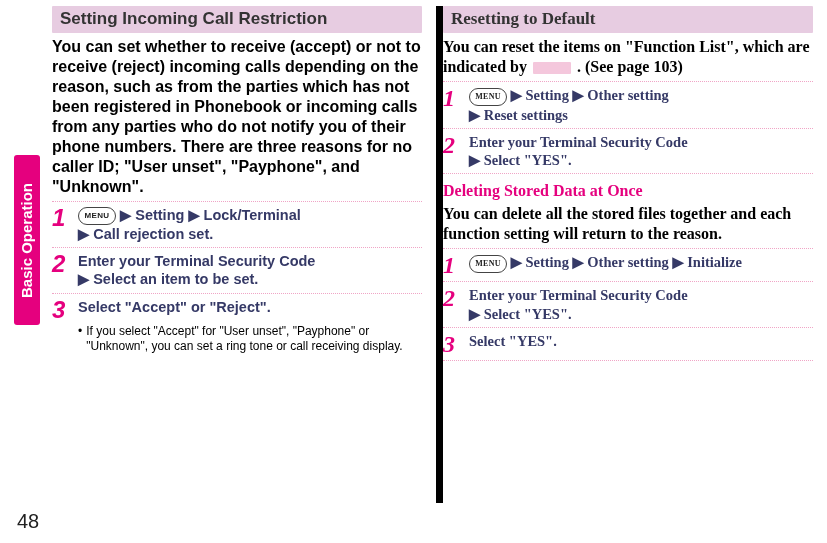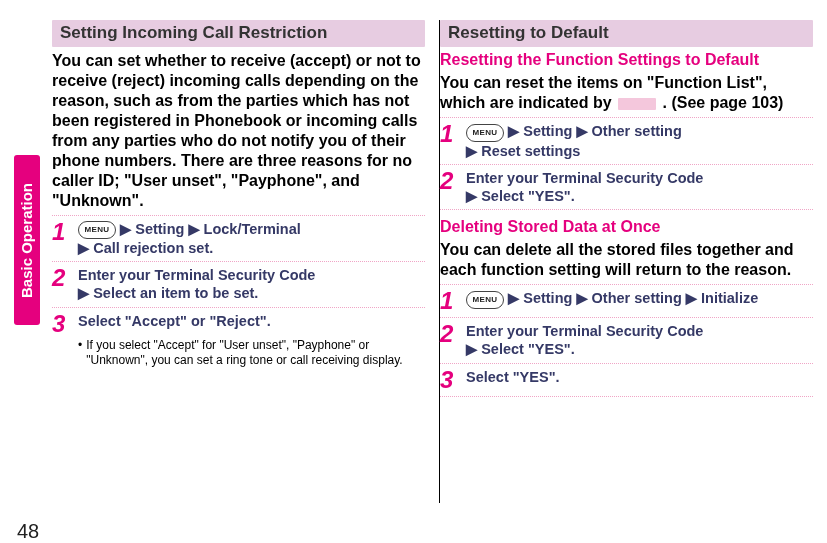--- a/index.html
+++ b/index.html
@@ -26,30 +26,30 @@
     border-radius:3px;
     display:flex;align-items:center;justify-content:center;
   }
   .sidebar span{
     transform:rotate(-90deg);
     transform-origin:center;
     color:#fff;font-weight:700;font-size:15px;white-space:nowrap;
   }
 
   .page-num{
-    position:absolute;left:17px;bottom:0;
+    position:absolute;left:17px;bottom:10px;
     font-size:20px;color:#222;
   }
 
   .cols{
     position:absolute;left:52px;top:6px;right:8px;bottom:40px;
-    display:flex;gap:8px;margin-top:14px;
+    display:flex;gap:8px;
   }
   .col{flex:1;min-width:0;padding-right:6px;}
-  .col + .col{border-left:1px solid #000000;}
+  .col + .col{border-left:7px solid #000000;font-family:Liberation Serif, serif;}
 
   .sec-header{
     background:var(--headerbg);
     color:#333;font-weight:700;
     font-size:17px;
     padding:3px 8px 4px 8px;
     border-radius:1px;
     margin-bottom:4px;
   }
   .sub-title{
@@ -138,21 +138,20 @@
     <ul class="step-note">
       <li>
           <span>If you select "Accept" for "User unset", "Payphone" or "Unknown", you can set a ring tone or call receiving display.</span>
         </li>
     </ul>
   </div>
 
   <div class="col">
     <div class="sec-header">Resetting to Default</div>
 
-    <div class="sub-title">Resetting the Function Settings to Default</div>
     <p class="intro">
       <span>You can reset the items on "Function List", which are indicated by </span>
       <span class="swatch"></span>
       <span>. (See page 103)</span>
     </p>
     <hr class="dotrule">
 
     <div class="step">
       <div class="step-num">1</div>
       <div class="step-body">

